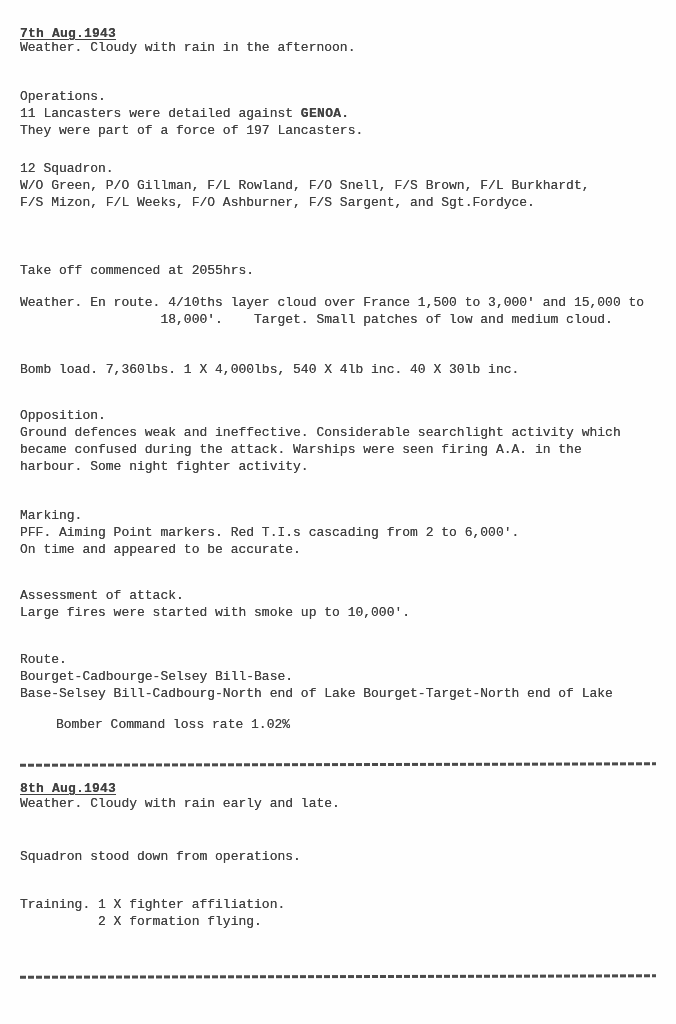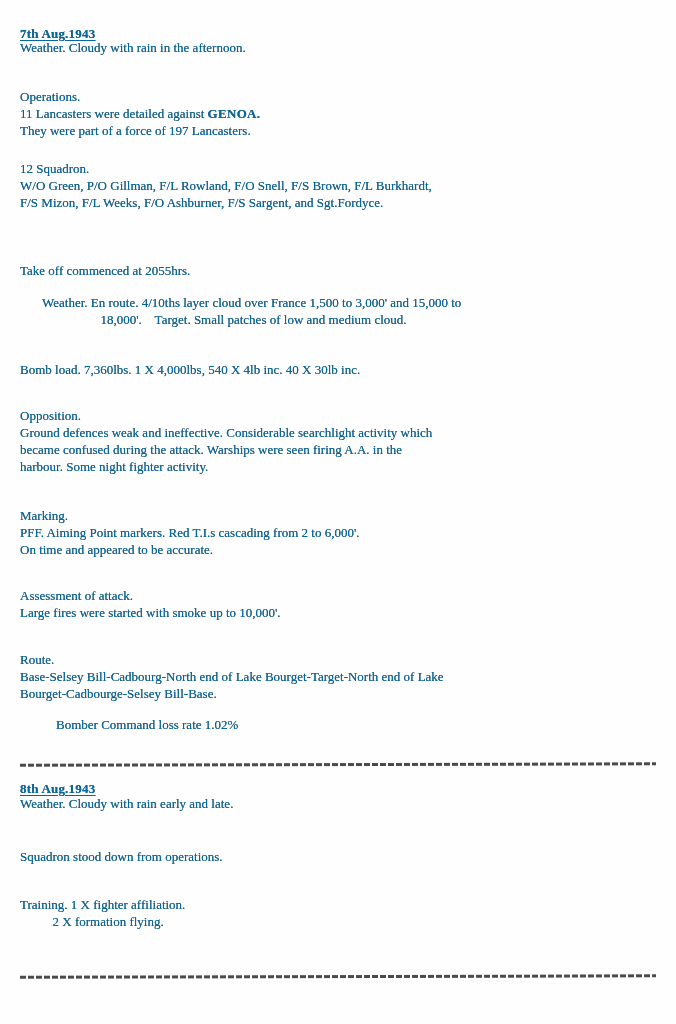--- a/index.html
+++ b/index.html
@@ -7,23 +7,23 @@
     padding: 0;
     background: #e9e9e9;
   }
   .paper {
     position: relative;
     width: 676px;
     height: 1024px;
     margin: 0 auto;
     background: #fefefe;
     overflow: hidden;
-    font-family: Liberation Serif, serif;
+    font-family: Liberation Mono, monospace;
     font-size: 13px;
-    color: #0369a1;
+    color: #404040;
   }
   .block {
     position: absolute;
     left: 20px;
     white-space: pre;
   }
   .block .line {
     line-height: 17px;
     white-space: pre;
     text-shadow: 0 0 0.6px rgba(45,45,45,0.75);
@@ -47,21 +47,21 @@
       #4b4b4b 0px, #4b4b4b 6px,
       rgba(0,0,0,0) 6px, rgba(0,0,0,0) 8px);
     transform: rotate(-0.12deg);
   }
   
   .b0  { top: 25px; }
   .b1  { top: 39px; }
   .b2  { top: 88px; }
   .b3  { top: 160px; }
   .b4  { top: 246px; margin-top: 16px; }
-  .b5  { top: 294px; margin-left: 22px; }
+  .b5  { top: 294px; }
   .b6  { top: 361px; }
   .b7  { top: 407px; }
   .b8  { top: 507px; }
   .b9  { top: 587px; }
   .b10 { top: 651px; }
   .b11 { top: 716px; margin-left: 36px; }
   .b12 { top: 763px; }
   .b13 { top: 780px; }
   .b14 { top: 795px; }
   .b15 { top: 848px; }
@@ -75,21 +75,21 @@
     <div class="block b0 heading"><div class="line">7th Aug.1943</div></div>
     <div class="block b1"><div class="line">Weather. Cloudy with rain in the afternoon.</div></div>
     <div class="block b2"><div class="line">Operations.</div><div class="line">11 Lancasters were detailed against <b>GENOA.</b></div><div class="line">They were part of a force of 197 Lancasters.</div></div>
     <div class="block b3"><div class="line">12 Squadron.</div><div class="line">W/O Green, P/O Gillman, F/L Rowland, F/O Snell, F/S Brown, F/L Burkhardt,</div><div class="line">F/S Mizon, F/L Weeks, F/O Ashburner, F/S Sargent, and Sgt.Fordyce.</div></div>
     <div class="block b4"><div class="line">Take off commenced at 2055hrs.</div></div>
     <div class="block b5"><div class="line">Weather. En route. 4/10ths layer cloud over France 1,500 to 3,000' and 15,000 to</div><div class="line">                  18,000'.    Target. Small patches of low and medium cloud.</div></div>
     <div class="block b6"><div class="line">Bomb load. 7,360lbs. 1 X 4,000lbs, 540 X 4lb inc. 40 X 30lb inc.</div></div>
     <div class="block b7"><div class="line">Opposition.</div><div class="line">Ground defences weak and ineffective. Considerable searchlight activity which</div><div class="line">became confused during the attack. Warships were seen firing A.A. in the</div><div class="line">harbour. Some night fighter activity.</div></div>
     <div class="block b8"><div class="line">Marking.</div><div class="line">PFF. Aiming Point markers. Red T.I.s cascading from 2 to 6,000'.</div><div class="line">On time and appeared to be accurate.</div></div>
     <div class="block b9"><div class="line">Assessment of attack.</div><div class="line">Large fires were started with smoke up to 10,000'.</div></div>
-    <div class="block b10"><div class="line">Route.</div><div class="line">Base-Selsey Bill-Cadbourg-North end of Lake Bourget-Target-North end of Lake</div><div class="line">Bourget-Cadbourge-Selsey Bill-Base.</div></div>
+    <div class="block b10"><div class="line">Route.</div><div class="line">Bourget-Cadbourge-Selsey Bill-Base.</div><div class="line">Base-Selsey Bill-Cadbourg-North end of Lake Bourget-Target-North end of Lake</div></div>
     <div class="block b11"><div class="line">Bomber Command loss rate 1.02%</div></div>
     <div class="divider b12"></div>
     <div class="block b13 heading"><div class="line">8th Aug.1943</div></div>
     <div class="block b14"><div class="line">Weather. Cloudy with rain early and late.</div></div>
     <div class="block b15"><div class="line">Squadron stood down from operations.</div></div>
     <div class="block b16"><div class="line">Training. 1 X fighter affiliation.</div><div class="line">          2 X formation flying.</div></div>
     <div class="divider b17"></div>
   </div>
 
 </body></html>

